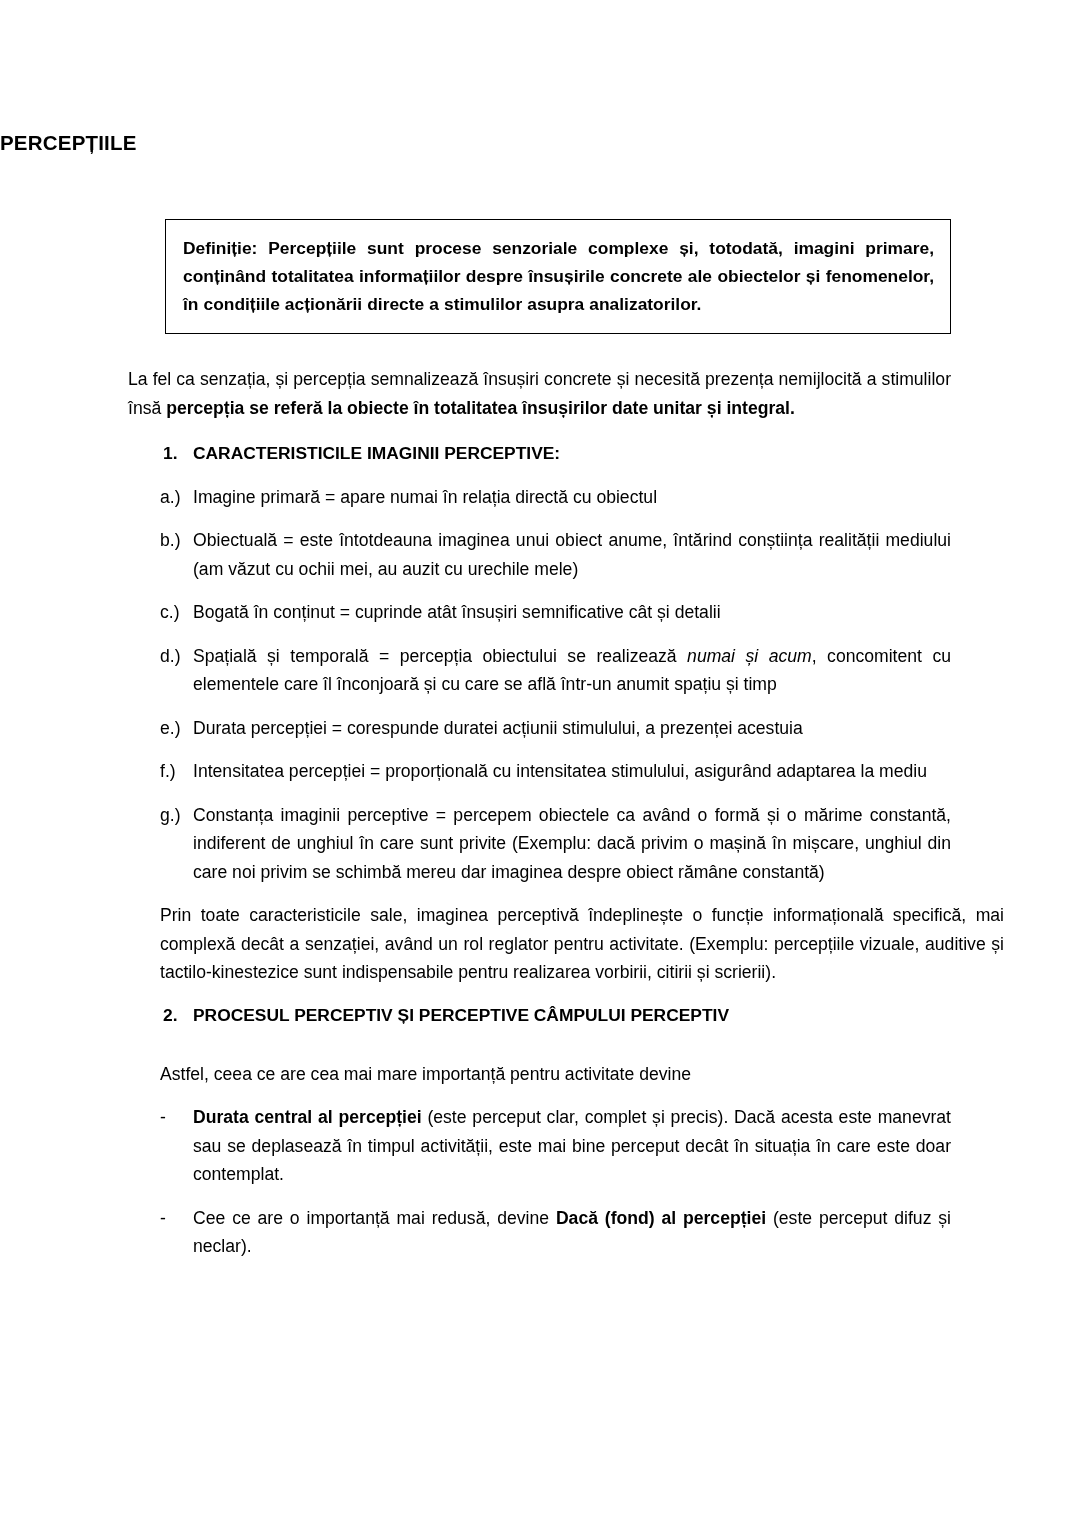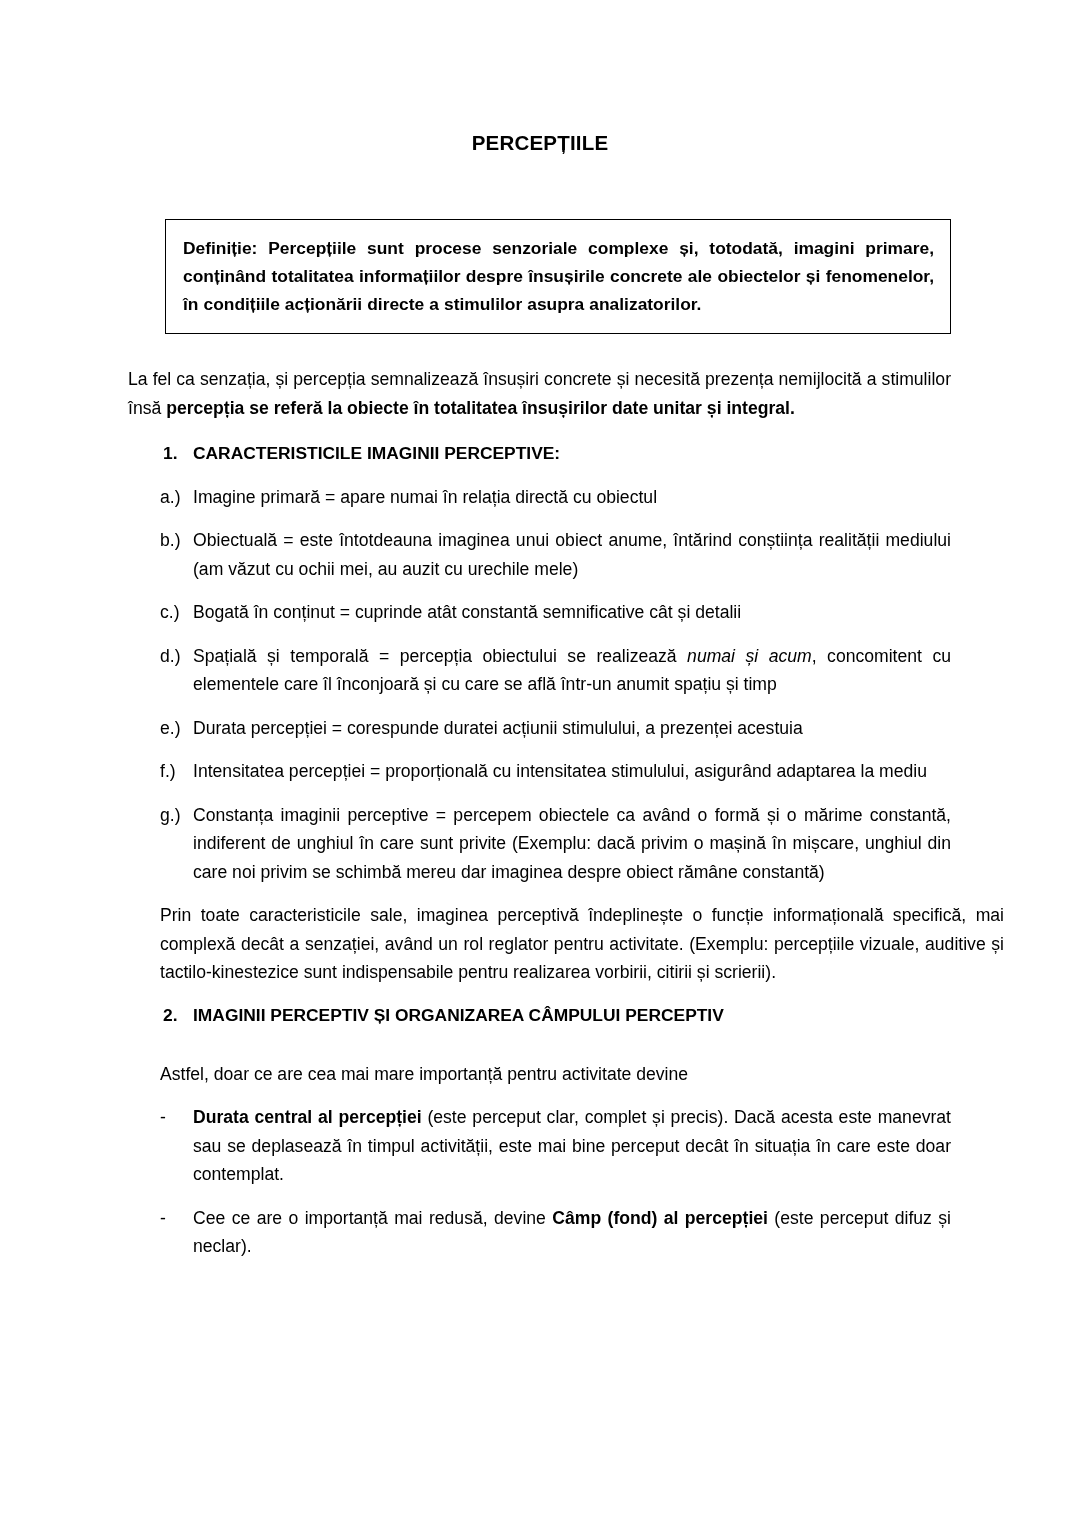--- a/index.html
+++ b/index.html
@@ -19,21 +19,21 @@
     position: relative;
     width: 1080px;
     height: 1527px;
     background: #ffffff;
     box-sizing: border-box;
     padding: 0;
     overflow: hidden;
   }
   
   .doc-title {
-    text-align: center;
+    text-align: left;
     font-size: 20.5px;
     font-weight: bold;
     letter-spacing: 0.2px;
     margin: 0;
     padding-top: 131px;
     line-height: 1.2;
   }
   
   .definition-box {
     position: absolute;
@@ -168,21 +168,21 @@
 
     <div class="letter-item">
       <span class="marker">b.)</span>
       <span class="content">Obiectuală = este întotdeauna imaginea unui obiect anume, întărind conștiința realității mediului (am văzut cu ochii mei, au auzit cu urechile mele)</span>
     </div>
 
     <div class="gap-sm"></div>
 
     <div class="letter-item">
       <span class="marker">c.)</span>
-      <span class="content">Bogată în conținut = cuprinde atât constantă semnificative cât și detalii</span>
+      <span class="content">Bogată în conținut = cuprinde atât însușiri semnificative cât și detalii</span>
     </div>
 
     <div class="gap-sm"></div>
 
     <div class="letter-item">
       <span class="marker">d.)</span>
       <span class="content"><span>Spațială și temporală = percepția obiectului se realizează </span><i>numai și acum</i><span>, concomitent cu elementele care îl înconjoară și cu care se află într-un anumit spațiu și timp</span></span>
     </div>
 
     <div class="gap-sm"></div>
@@ -207,38 +207,38 @@
     </div>
 
     <div class="gap-sm"></div>
 
     <p class="para para-indent">Prin toate caracteristicile sale, imaginea perceptivă îndeplinește o funcție informațională specifică, mai complexă decât a senzației, având un rol reglator pentru activitate. (Exemplu: percepțiile vizuale, auditive și tactilo-kinestezice sunt indispensabile pentru realizarea vorbirii, citirii și scrierii).</p>
 
     <div class="gap-sm"></div>
 
     <div class="num-heading">
       <span class="marker">2.</span>
-      <span class="content">IMAGINII PERCEPTIV ȘI ORGANIZAREA CÂMPULUI PERCEPTIV</span>
-    </div>
-
-    <div class="gap-sm"></div>
-
-
-    <div class="gap-sm"></div>
-
-    <p class="para para-indent">Astfel, doar ce are cea mai mare importanță pentru activitate devine</p>
+      <span class="content">PROCESUL PERCEPTIV ȘI PERCEPTIVE CÂMPULUI PERCEPTIV</span>
+    </div>
+
+    <div class="gap-sm"></div>
+
+
+    <div class="gap-sm"></div>
+
+    <p class="para para-indent">Astfel, ceea ce are cea mai mare importanță pentru activitate devine</p>
 
     <div class="gap-sm"></div>
 
     <div class="dash-item">
       <span class="marker">-</span>
       <span class="content"><b>Durata central al percepției</b><span> (este perceput clar, complet și precis). Dacă acesta este manevrat sau se deplasează în timpul activității, este mai bine perceput decât în situația în care este doar contemplat.</span></span>
     </div>
 
     <div class="gap-sm"></div>
 
     <div class="dash-item">
       <span class="marker">-</span>
-      <span class="content"><span>Cee ce are o importanță mai redusă, devine </span><b>Câmp (fond) al percepției</b><span> (este perceput difuz și neclar).</span></span>
+      <span class="content"><span>Cee ce are o importanță mai redusă, devine </span><b>Dacă (fond) al percepției</b><span> (este perceput difuz și neclar).</span></span>
     </div>
 
   </div>
 </div>
 
 </body></html>

